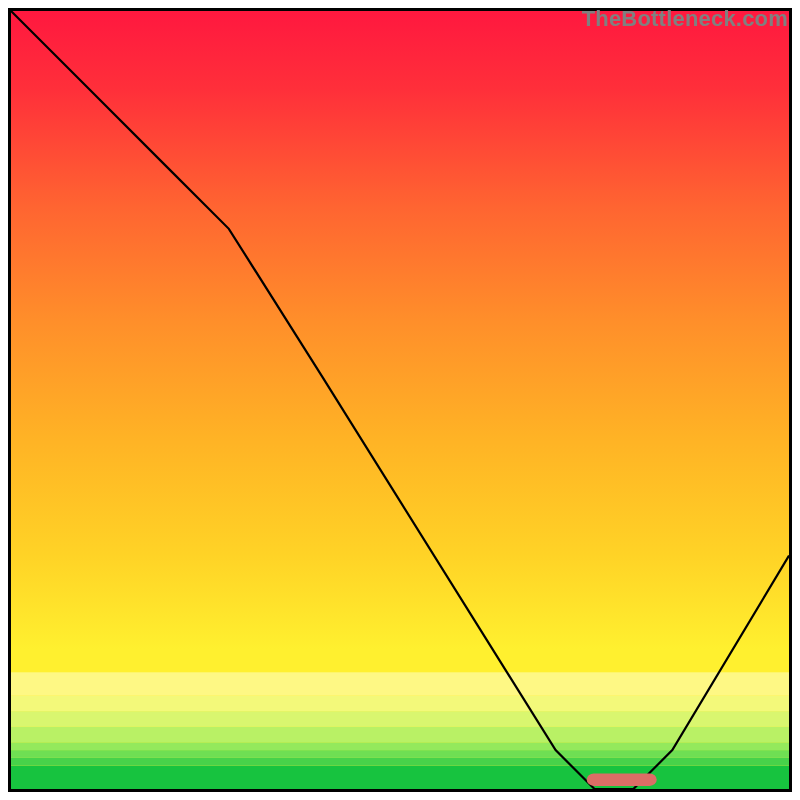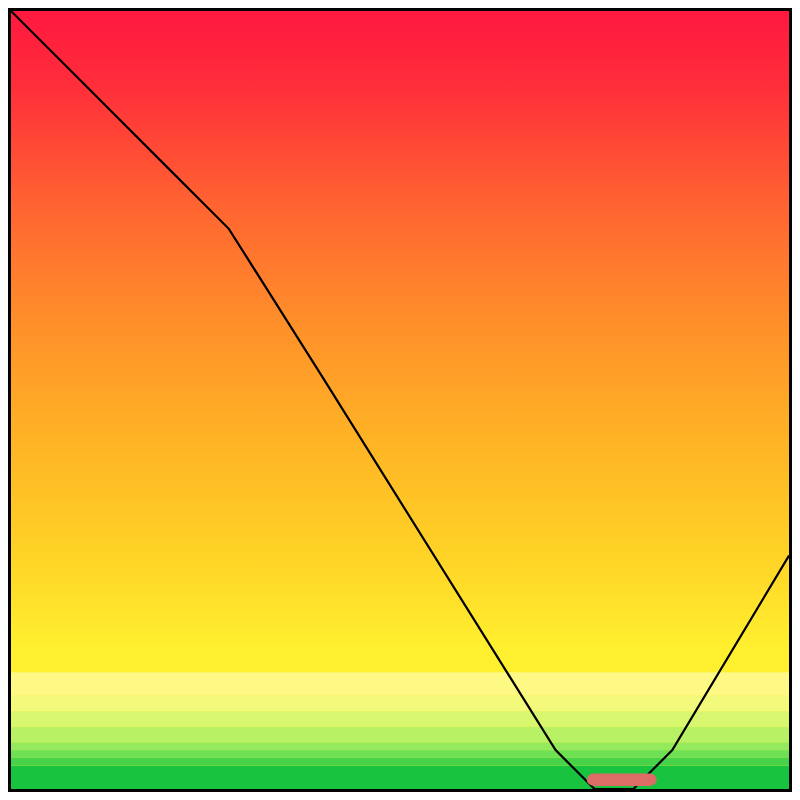--- a/index.html
+++ b/index.html
@@ -41,20 +41,21 @@
     width: 778px; height: 778px;
     display: block;
   }
 </style>
 </head>
 <body>
 
 <div class="frame">
   <div class="border"></div>
 
+  <div class="watermark">TheBottleneck.com</div>
 
   <svg class="plot" viewBox="0 0 100 100" preserveAspectRatio="none">
     <defs>
       <linearGradient id="bg-grad" x1="0" y1="0" x2="0" y2="1">
         <stop offset="0%" stop-color="#ff183f"></stop>
         <stop offset="10%" stop-color="#ff2f3a"></stop>
         <stop offset="25%" stop-color="#ff6431"></stop>
         <stop offset="40%" stop-color="#ff8f2a"></stop>
         <stop offset="55%" stop-color="#ffb325"></stop>
         <stop offset="70%" stop-color="#ffd326"></stop>

